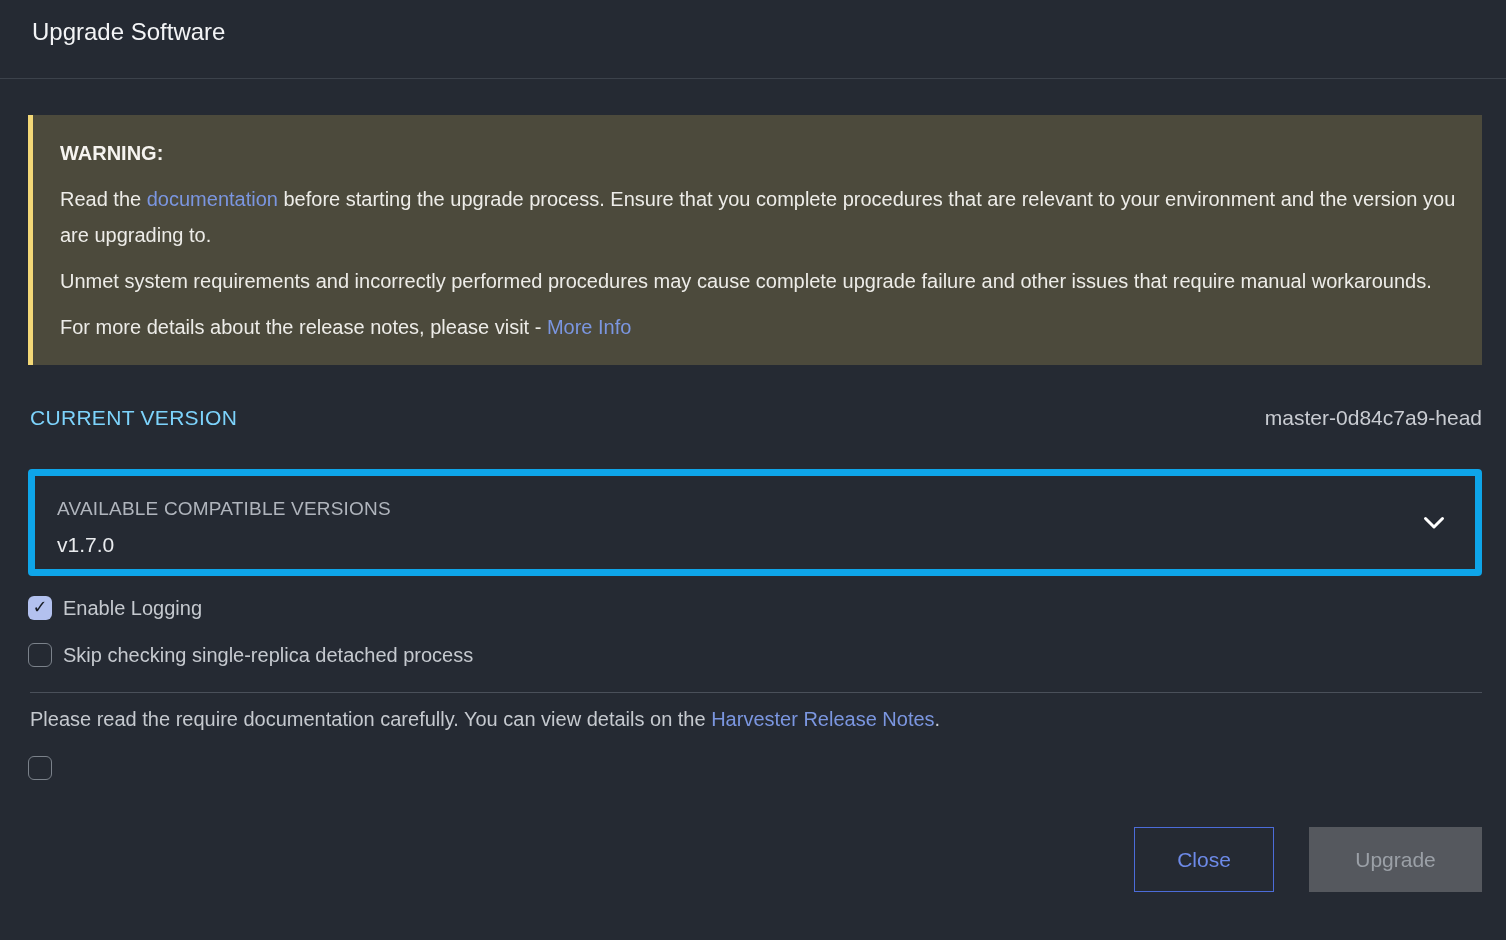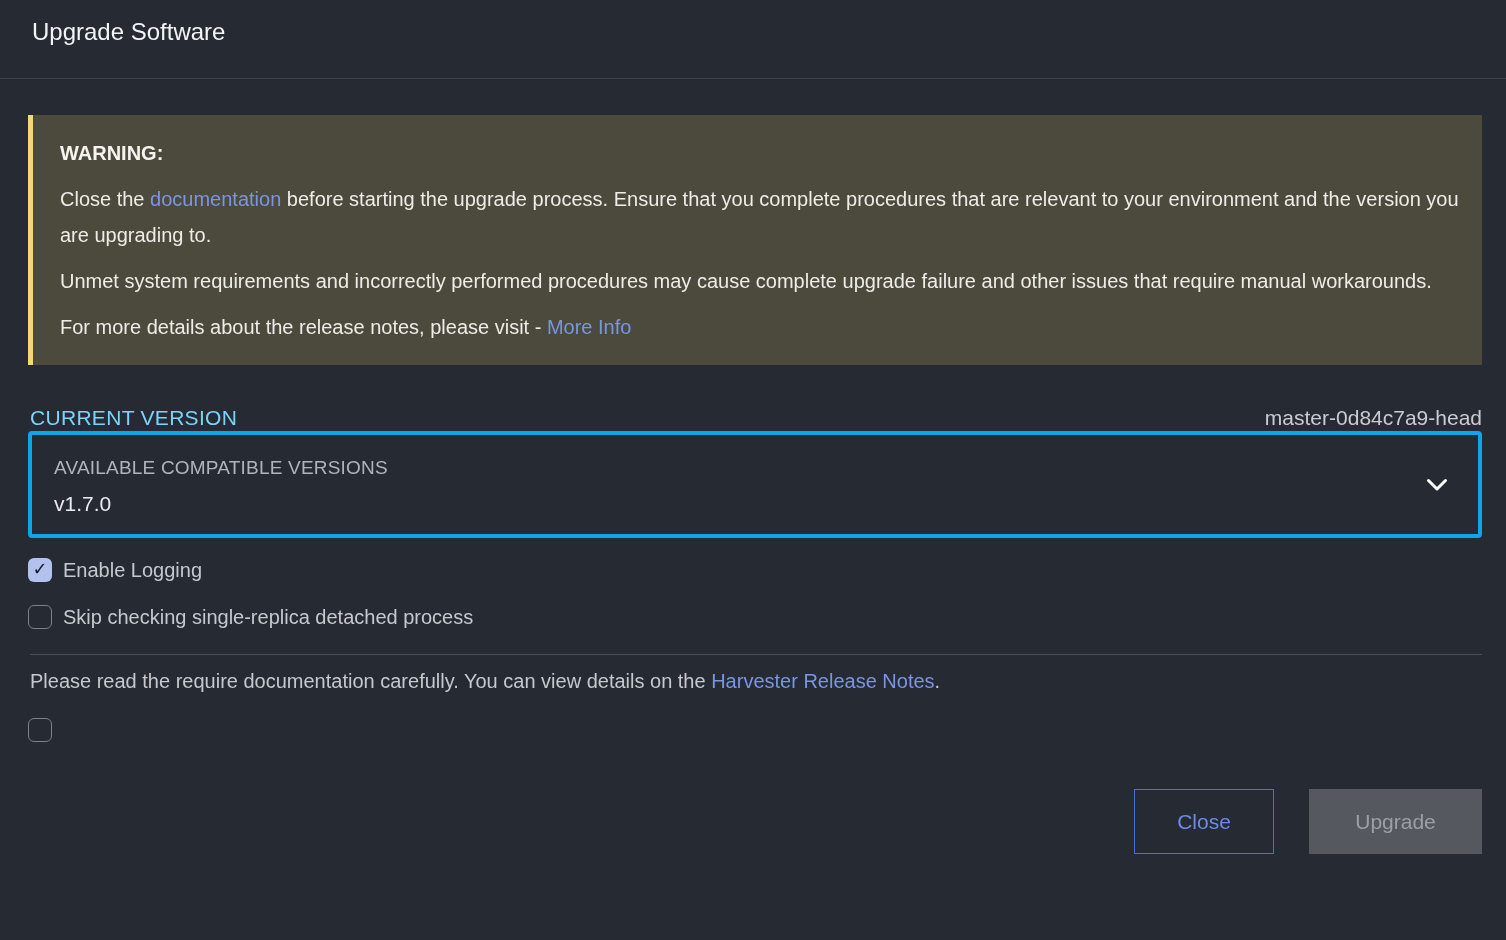--- a/index.html
+++ b/index.html
@@ -61,22 +61,23 @@
   }
   .version-value {
     font-size: 21px;
     font-weight: 400;
     color: #c9ccd2;
     text-align: center;
   }
 
   
   .select-box {
+    margin-top: 38px;
     height: 107px;
-    border: 4px solid #0ea5e9;
+    border: 7px solid #0ea5e9;
     border-radius: 4px;
     padding: 21px 24px 0 22px;
     position: relative;
     cursor: pointer;
   }
   .select-label {
     font-size: 19px;
     line-height: 24px;
     color: #b0b5bd;
     letter-spacing: 0.2px;
@@ -186,21 +187,21 @@
   <div class="header">
     <div class="title">Upgrade Software</div>
   </div>
 
   <div class="content">
 
     <div class="banner">
       <p>
         <span class="warn-heading">WARNING:</span>
       </p>
-      <p><span>Close the </span><a class="link">documentation</a><span> before starting the upgrade process. Ensure that you complete procedures that are relevant to your environment and the version you are upgrading to.</span></p>
+      <p><span>Read the </span><a class="link">documentation</a><span> before starting the upgrade process. Ensure that you complete procedures that are relevant to your environment and the version you are upgrading to.</span></p>
       <p>Unmet system requirements and incorrectly performed procedures may cause complete upgrade failure and other issues that require manual workarounds.</p>
       <p><span>For more details about the release notes, please visit - </span><a class="link">More Info</a></p>
     </div>
 
     <div class="version-row">
       <span class="version-label">CURRENT VERSION</span>
       <span class="version-value">master-0d84c7a9-head</span>
     </div>
 
     <div class="select-box">

